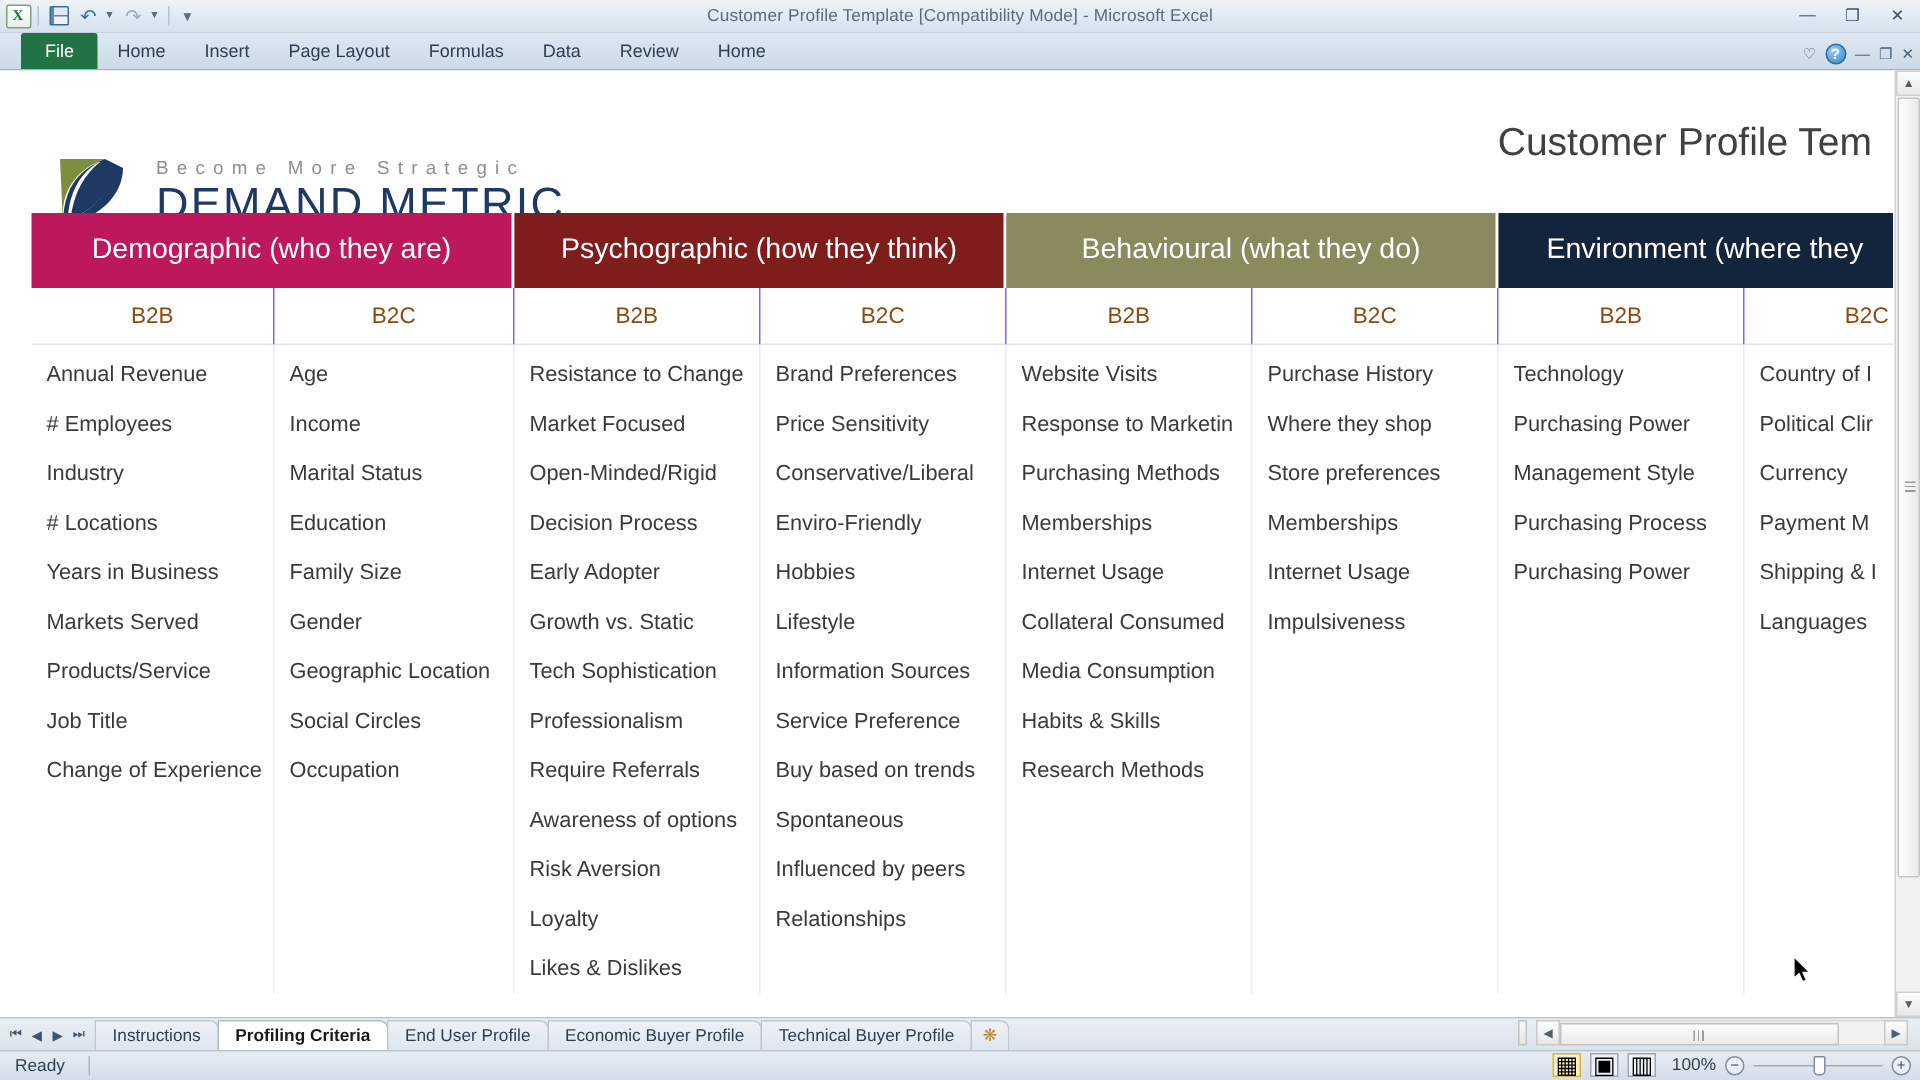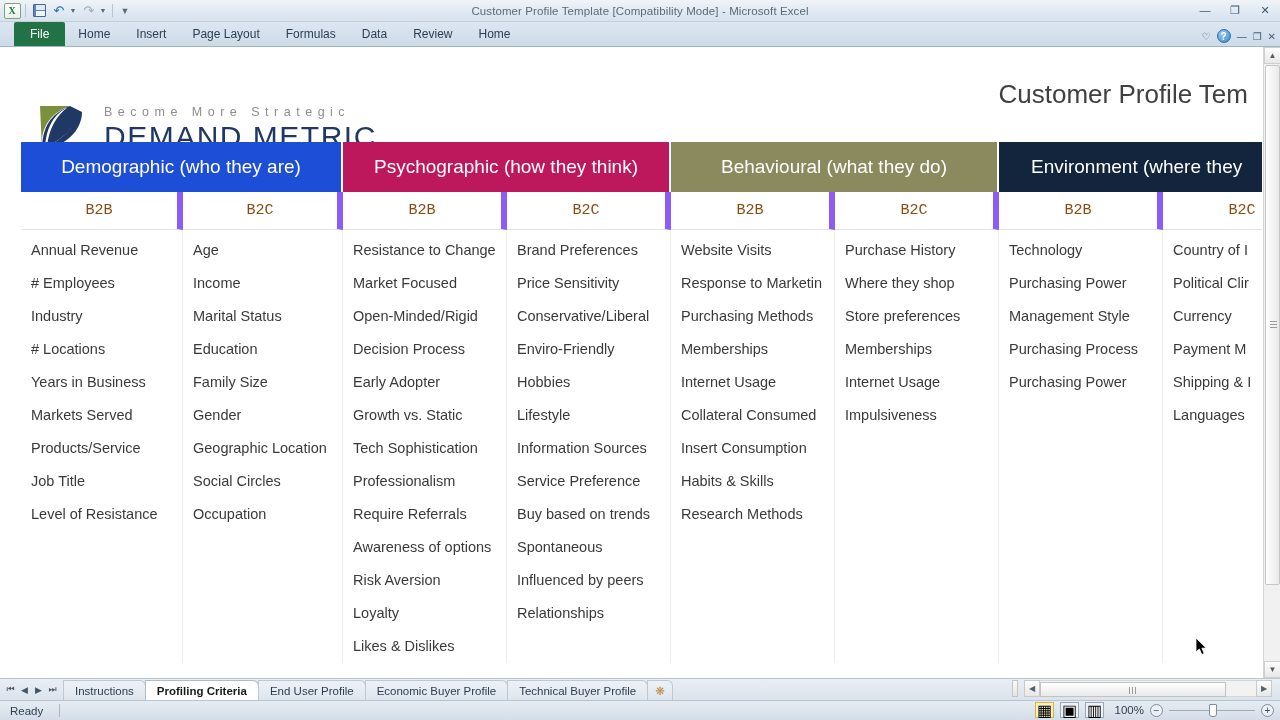--- a/index.html
+++ b/index.html
@@ -96,22 +96,21 @@
   .band-row { display:flex; height:50px; }
   .band {
     display:flex; align-items:center; justify-content:center;
     color:#ffffff; font-size:19px; white-space:nowrap; overflow:hidden;
     border-right:2px solid #ffffff;
   }
   .sub-row { display:flex; height:38px; background:#ffffff; }
   .sub-cell {
     display:flex; align-items:center; justify-content:center;
     font-size:15px; color:#8a4a10; border-bottom:1px solid #e3e3e3;
-    border-right:6px solid #8b5cf6;
-    font-family:Liberation Mono, monospace;
+    border-right:1px solid #8b5cf6;
   }
   .cols { display:flex; }
   .col { border-right:1px solid #ededed; padding-top:4px; }
   .cell {
     height:33px; line-height:33px; font-size:14.5px; color:#3a3a3a;
     padding-left:10px; white-space:nowrap; overflow:hidden;
     font-family:"Liberation Sans", sans-serif;
   }
 
   
@@ -248,22 +247,22 @@
           <div class="brand-tag">Become More Strategic</div>
           <div class="brand-name">DEMAND METRIC</div>
         </div>
       </div>
 
       <div class="doc-title">Customer Profile Tem</div>
 
       <div class="table-wrap">
 
         <div class="band-row">
-          <div class="band" style="width:322px;background:#1d4ed8">Demographic (who they are)</div>
-          <div class="band" style="width:328px;background:#be185d">Psychographic (how they think)</div>
+          <div class="band" style="width:322px;background:#be185d">Demographic (who they are)</div>
+          <div class="band" style="width:328px;background:#7f1d1d">Psychographic (how they think)</div>
           <div class="band" style="width:328px;background:#8b8a5f">Behavioural (what they do)</div>
           <div class="band" style="width:442px;background:#13253c;justify-content:flex-start;padding-left:32px">Environment (where they</div>
         </div>
 
         <div class="sub-row">
           <div class="sub-cell" style="width:162px">B2B</div>
           <div class="sub-cell" style="width:160px">B2C</div>
           <div class="sub-cell" style="width:164px">B2B</div>
           <div class="sub-cell" style="width:164px">B2C</div>
           <div class="sub-cell" style="width:164px">B2B</div>
@@ -275,21 +274,21 @@
         <div class="cols" id="cols">
             <div class="col" style="width: 162px;">
               <div class="cell">Annual Revenue</div>
               <div class="cell"># Employees</div>
               <div class="cell">Industry</div>
               <div class="cell"># Locations</div>
               <div class="cell">Years in Business</div>
               <div class="cell">Markets Served</div>
               <div class="cell">Products/Service</div>
               <div class="cell">Job Title</div>
-              <div class="cell">Level of Resistance</div>
+              <div class="cell">Change of Experience</div>
             </div>
             <div class="col" style="width: 160px;">
               <div class="cell">Age</div>
               <div class="cell">Income</div>
               <div class="cell">Marital Status</div>
               <div class="cell">Education</div>
               <div class="cell">Family Size</div>
               <div class="cell">Gender</div>
               <div class="cell">Geographic Location</div>
               <div class="cell">Social Circles</div>
@@ -324,21 +323,21 @@
               <div class="cell">Influenced by peers</div>
               <div class="cell">Relationships</div>
             </div>
             <div class="col" style="width: 164px;">
               <div class="cell">Website Visits</div>
               <div class="cell">Response to Marketin</div>
               <div class="cell">Purchasing Methods</div>
               <div class="cell">Memberships</div>
               <div class="cell">Internet Usage</div>
               <div class="cell">Collateral Consumed</div>
-              <div class="cell">Insert Consumption</div>
+              <div class="cell">Media Consumption</div>
               <div class="cell">Habits &amp; Skills</div>
               <div class="cell">Research Methods</div>
             </div>
             <div class="col" style="width: 164px;">
               <div class="cell">Purchase History</div>
               <div class="cell">Where they shop</div>
               <div class="cell">Store preferences</div>
               <div class="cell">Memberships</div>
               <div class="cell">Internet Usage</div>
               <div class="cell">Impulsiveness</div>

